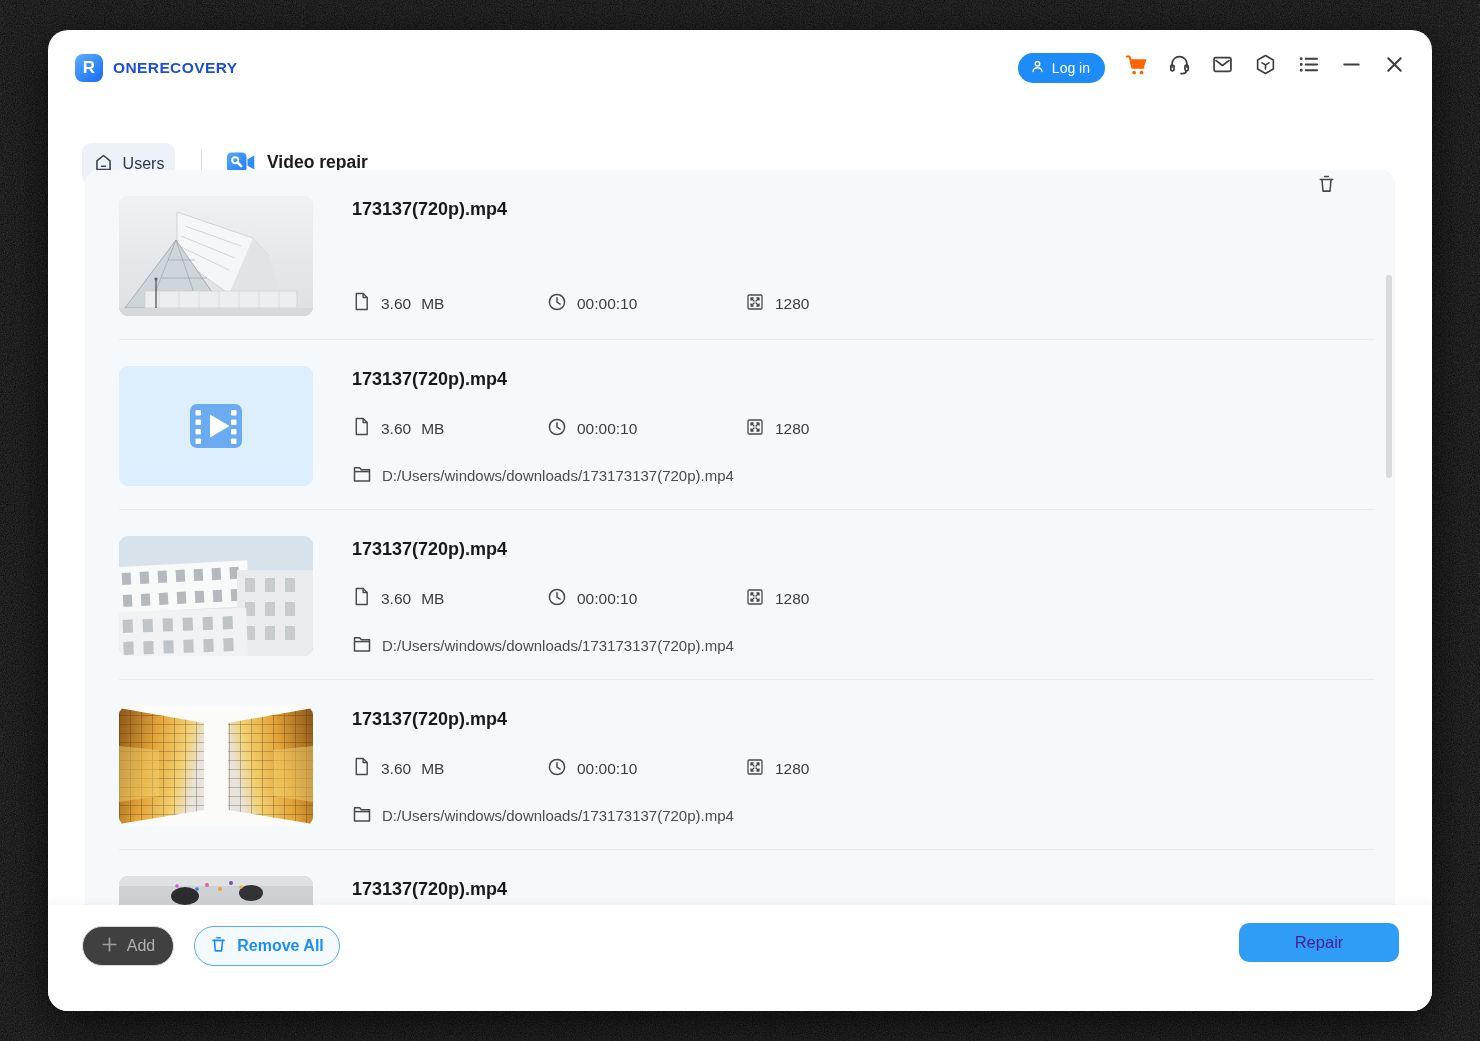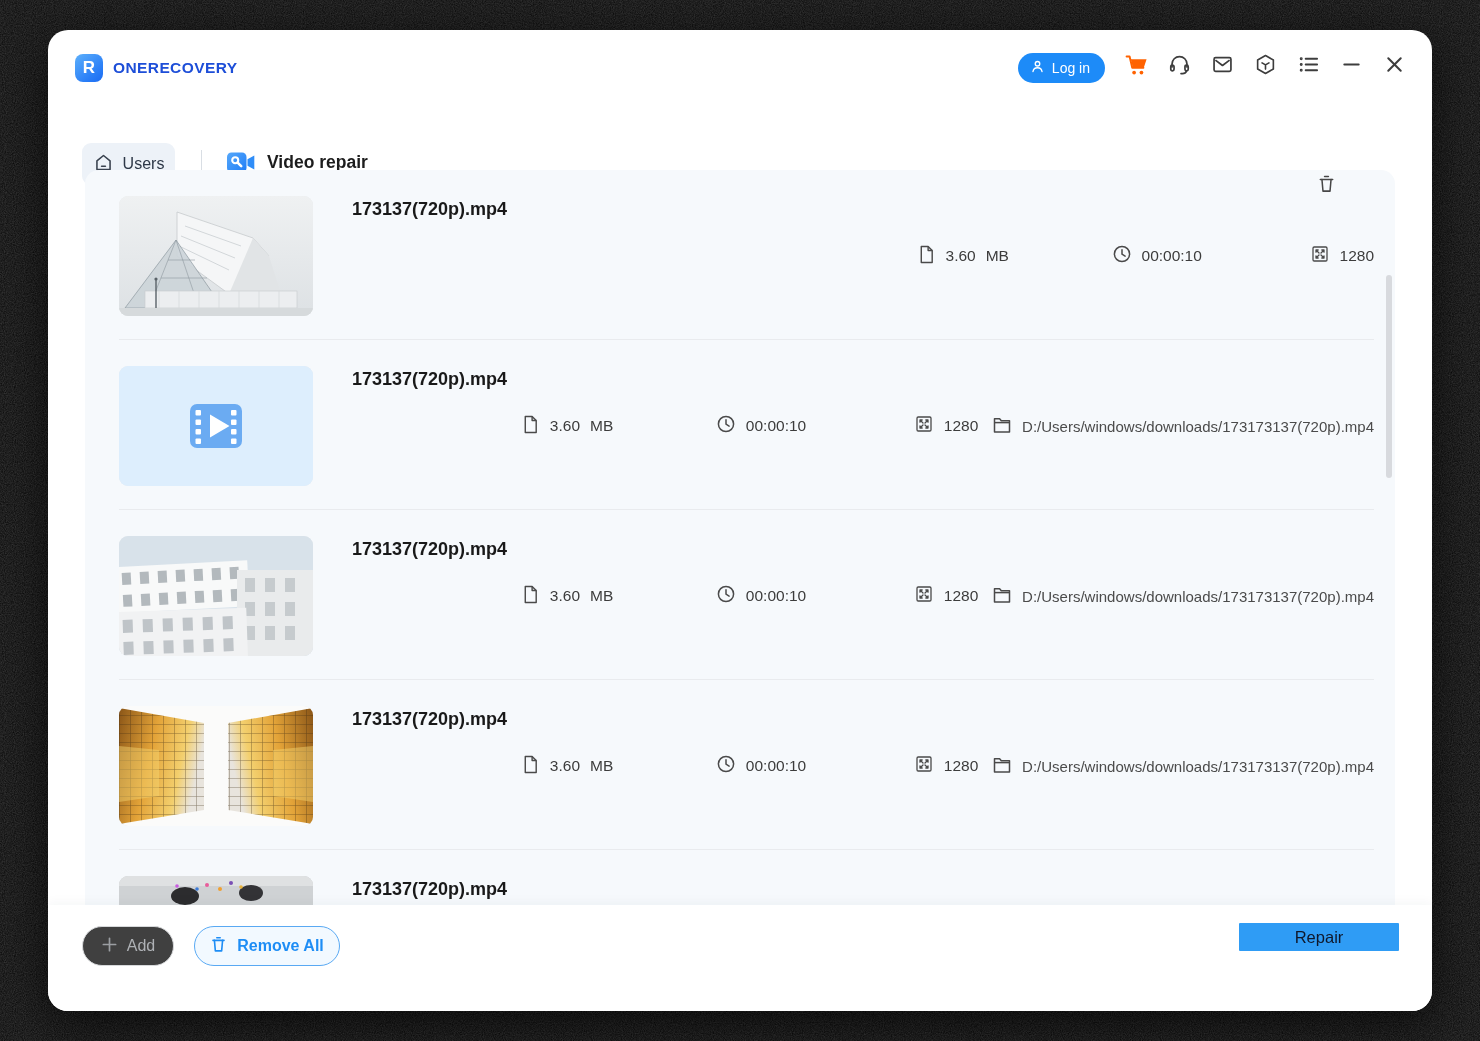--- a/index.html
+++ b/index.html
@@ -39,21 +39,21 @@
 
   
   .list { position:absolute; left:37px; top:140px; width:1310px; height:735px;
     background:#f6f9fc; border-radius:14px 14px 0 0; overflow:hidden; }
   .row { position:relative; margin:0 21px 0 34px; padding:26px 0 23px 0;
     display:flex; border-bottom:1px solid #e9ebee; }
   .row:last-child { border-bottom:none; }
   .thumb { width:194px; height:120px; border-radius:9px; overflow:hidden; flex:none;
     background:#e7eaec; }
   .thumb svg { display:block; width:100%; height:100%; }
-  .info { flex:1; margin-left:39px; display:flex; 
+  .info { flex:1; margin-left:39px; display:flex; flex-direction:column;
     justify-content:space-between; height:120px; }
   .file-title { font-size:18px; font-weight:700; color:#191919; line-height:26px; }
   .meta { display:flex; align-items:center; }
   .meta-item { display:flex; align-items:center; gap:10px; color:#3c3c3c; font-size:15.5px; }
   .meta-size { width:195px; } .meta-dur { width:198px; }
   .meta-item svg { flex:none; }
   .size-unit { }
   .path-row { display:flex; align-items:center; gap:10px; color:#4b4b4b; font-size:15px; }
   .path-row svg { flex:none; }
   .trash-btn { position:absolute; right:37px; top:3px; width:22px; height:24px;
@@ -64,22 +64,22 @@
   
   .footer { position:absolute; left:0; right:0; bottom:0; height:106px; background:#ffffff;
     box-shadow:0 -3px 10px rgba(20,40,70,.04); }
   .footer-left { position:absolute; left:34px; top:21px; display:flex; gap:20px; }
   .add-btn { display:flex; align-items:center; justify-content:center; gap:9px;
     width:92px; height:40px; border:1px solid #d7d9db; border-radius:20px; background:#404040;
     color:#aeb1b5; font-size:16px; font-family:inherit; cursor:pointer; }
   .removeall-btn { display:flex; align-items:center; justify-content:center; gap:10px;
     width:146px; height:40px; border:1px solid #59a9f3; border-radius:20px; background:#f2f9ff;
     color:#1e8df5; font-size:16px; font-weight:600; font-family:Liberation Sans, sans-serif; cursor:pointer; }
-  .repair-btn { position:absolute; right:33px; top:18px; width:160px; height:28px;
-    background:#2f9cf5; border:none; border-radius:1px; color:#0f172a; font-size:16.5px;
+  .repair-btn { position:absolute; right:33px; top:18px; width:160px; height:39px;
+    background:#2f9cf5; border:none; border-radius:10px; color:#4c1d95; font-size:16.5px;
     font-family:inherit; cursor:pointer; }
 </style>
 </head>
 <body>
 
 <svg class="noise" xmlns="http://www.w3.org/2000/svg">
   <filter id="nz">
       <feTurbulence type="fractalNoise" baseFrequency="0.9" numOctaves="3" stitchTiles="stitch"></feTurbulence>
   <feColorMatrix type="matrix" values="0 0 0 0 0.45  0 0 0 0 0.45  0 0 0 0 0.45  0 0 0 0.3 0"></feColorMatrix>
     </filter>

